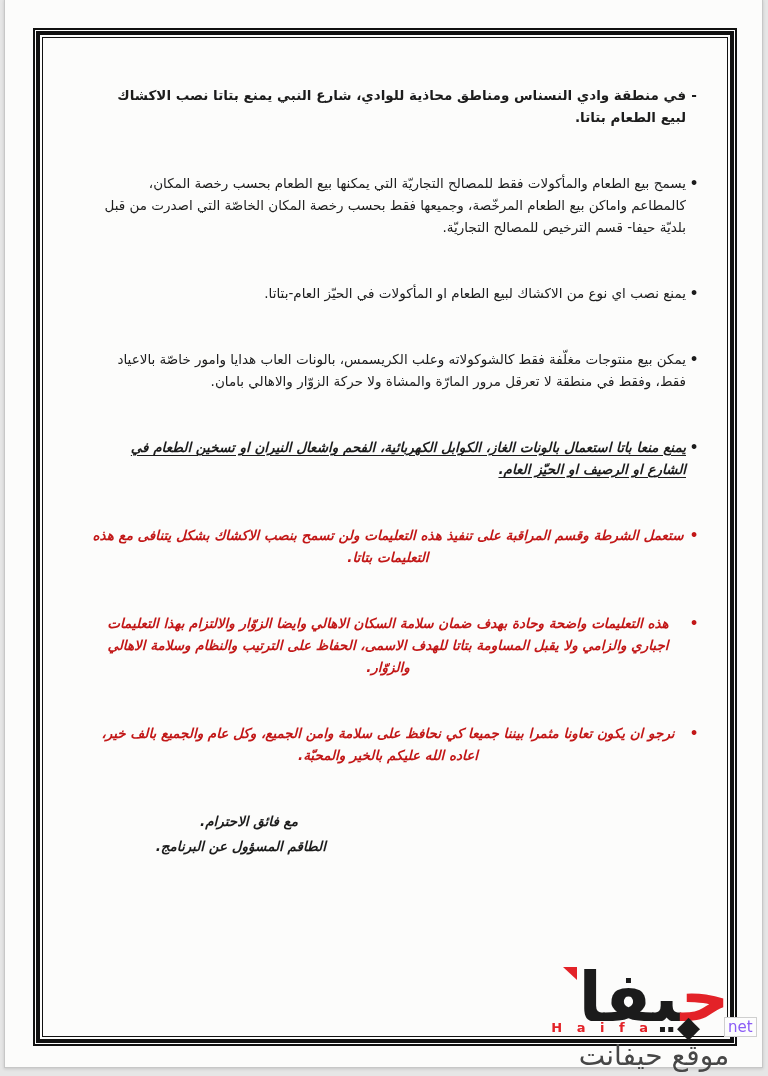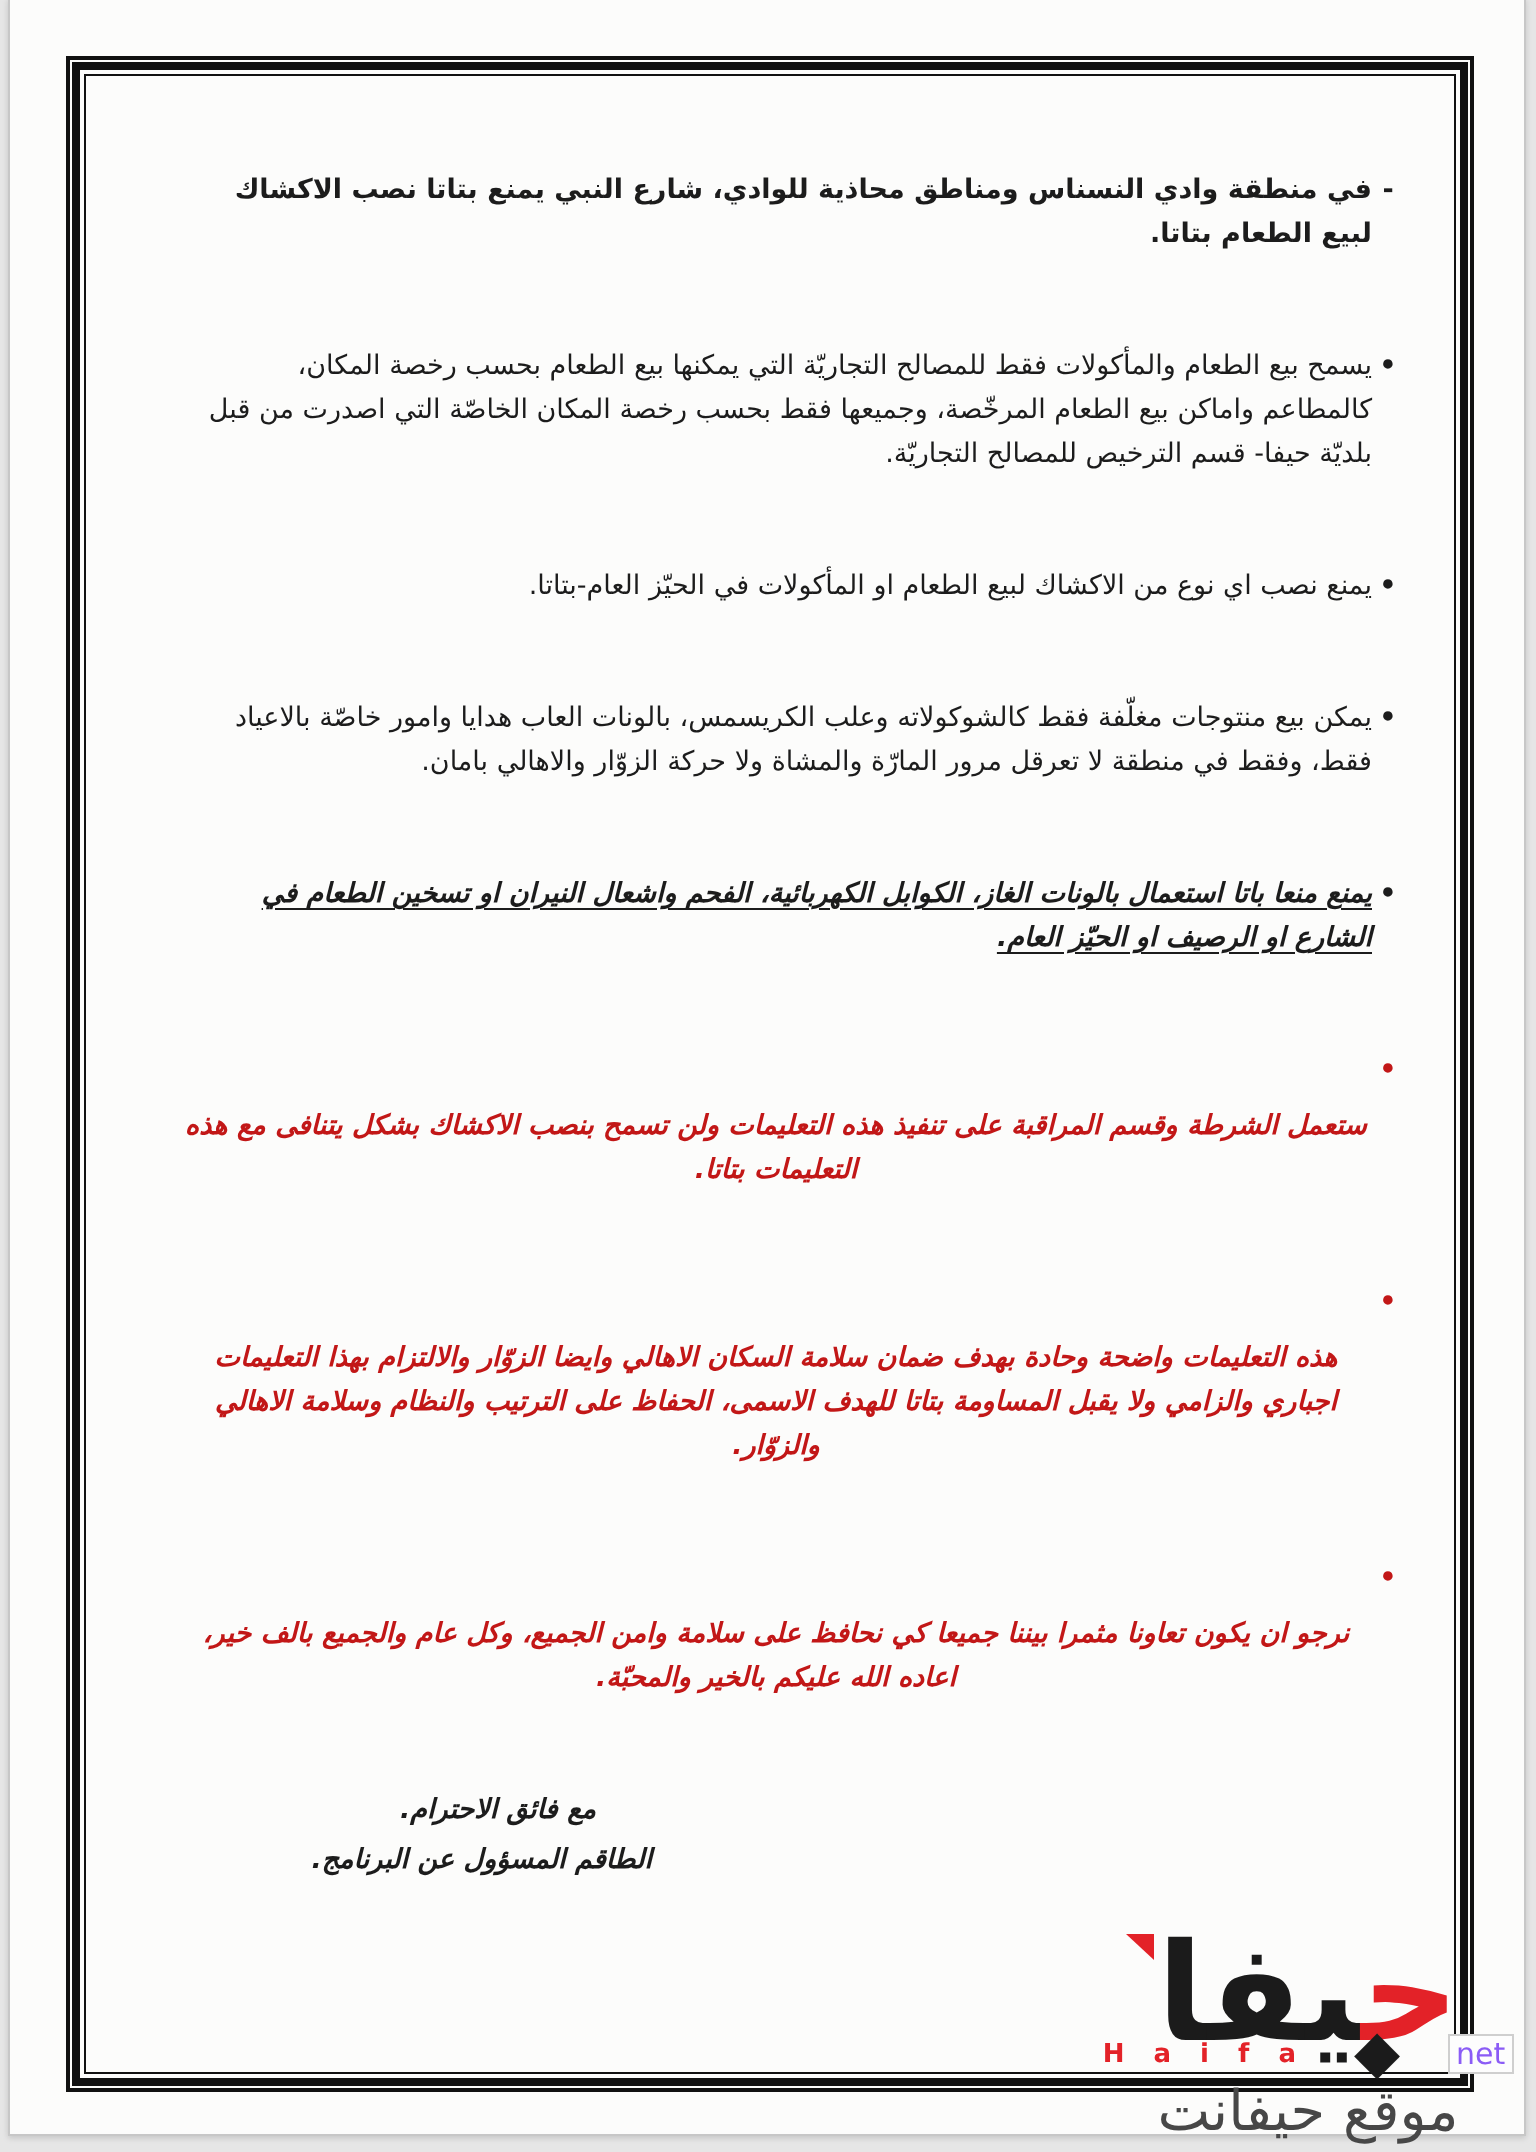--- a/index.html
+++ b/index.html
@@ -62,21 +62,20 @@
     font-style: italic;
     text-decoration: underline;
     text-underline-offset: 3px;
     text-align: right;
   }
   .b-red { color: var(--red-text, #c21717); }
   .b-red .text {
     font-weight: bold;
     font-style: italic;
     text-align: center;
-    margin-top: 28px;
   }
   .closing {
     margin-top: 2px;
     font-weight: bold;
     font-style: italic;
     color: #1c1c1c;
   }
   .closing .line { white-space: nowrap; text-align: right; }
   .closing .line1 { padding-left: 0; padding-right: 404px; margin-bottom: 3px; }
   .closing .line2 { padding-right: 376px; font-style: italic; }

